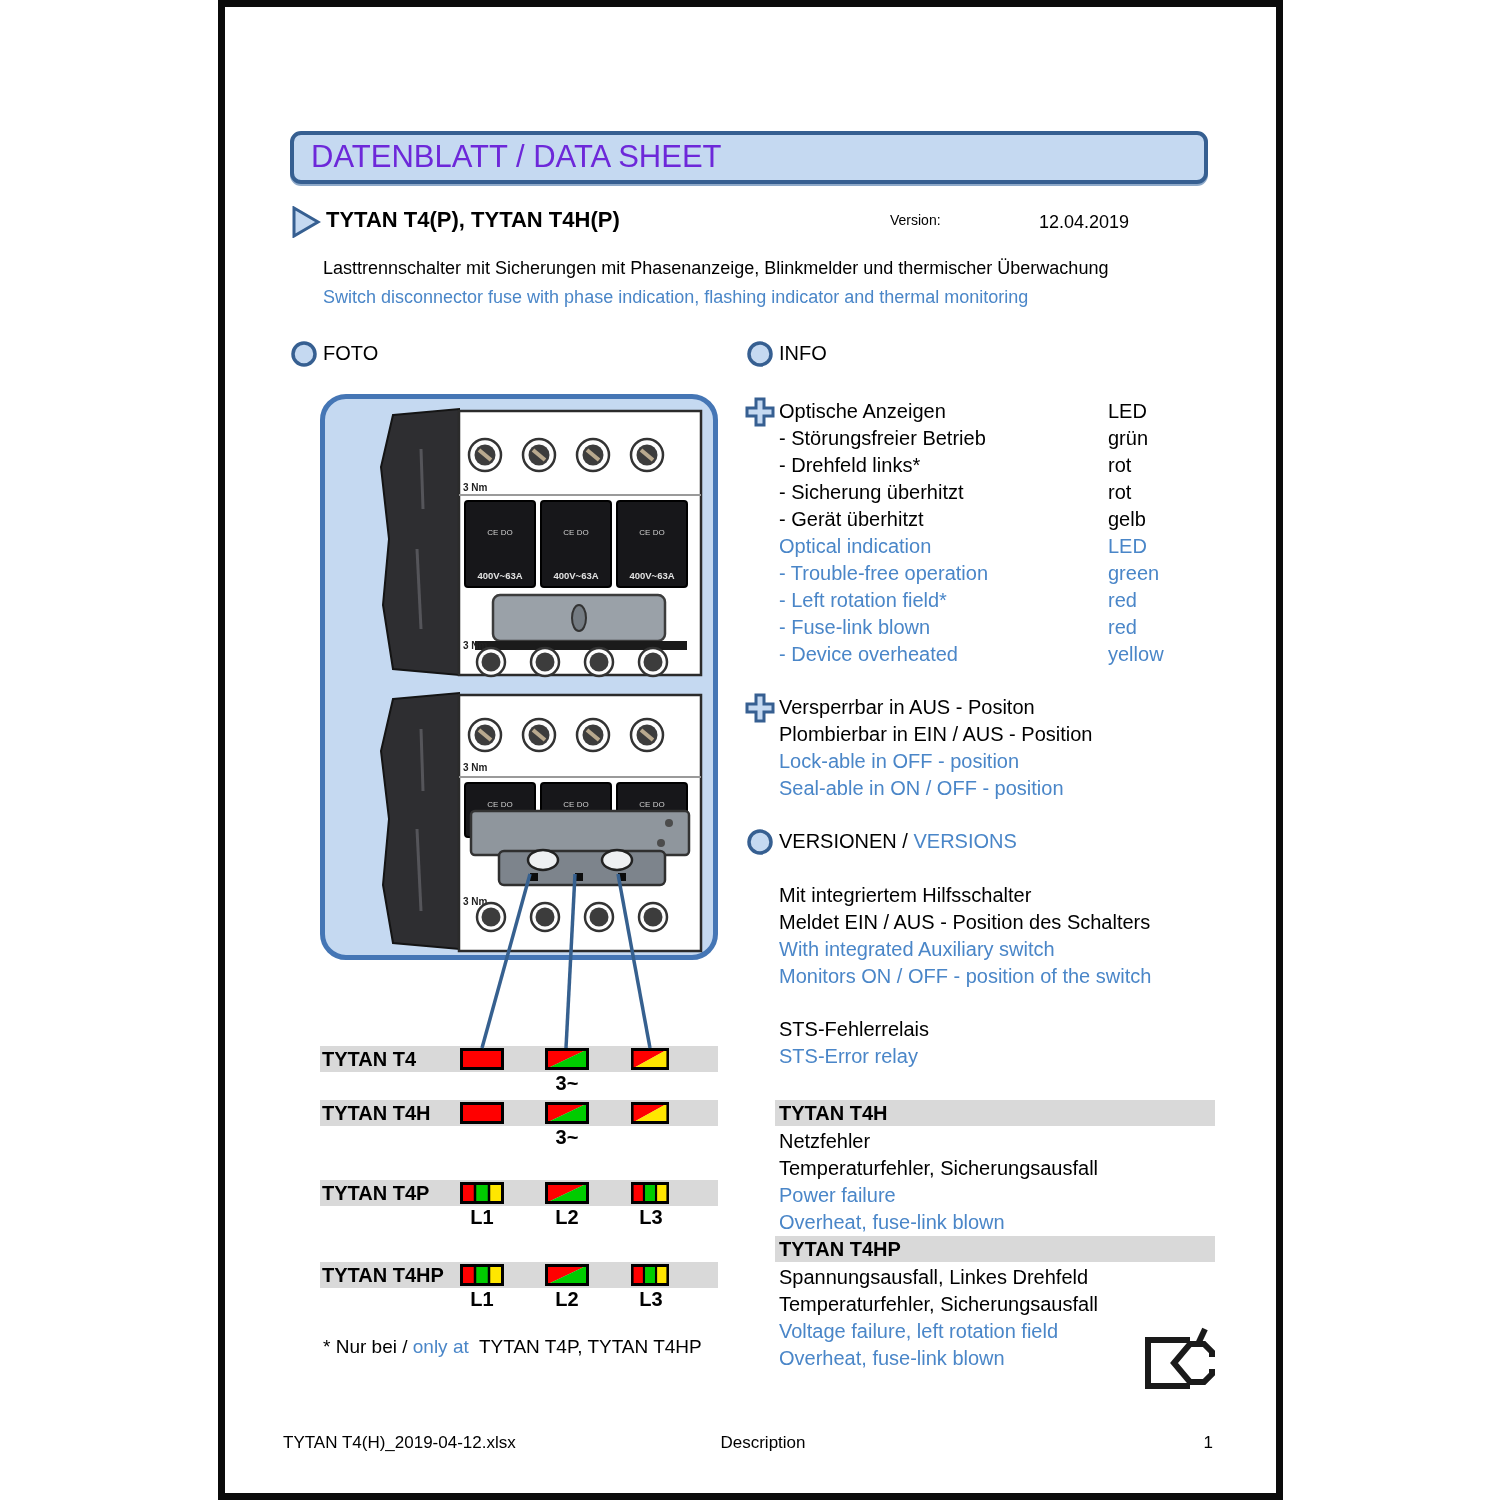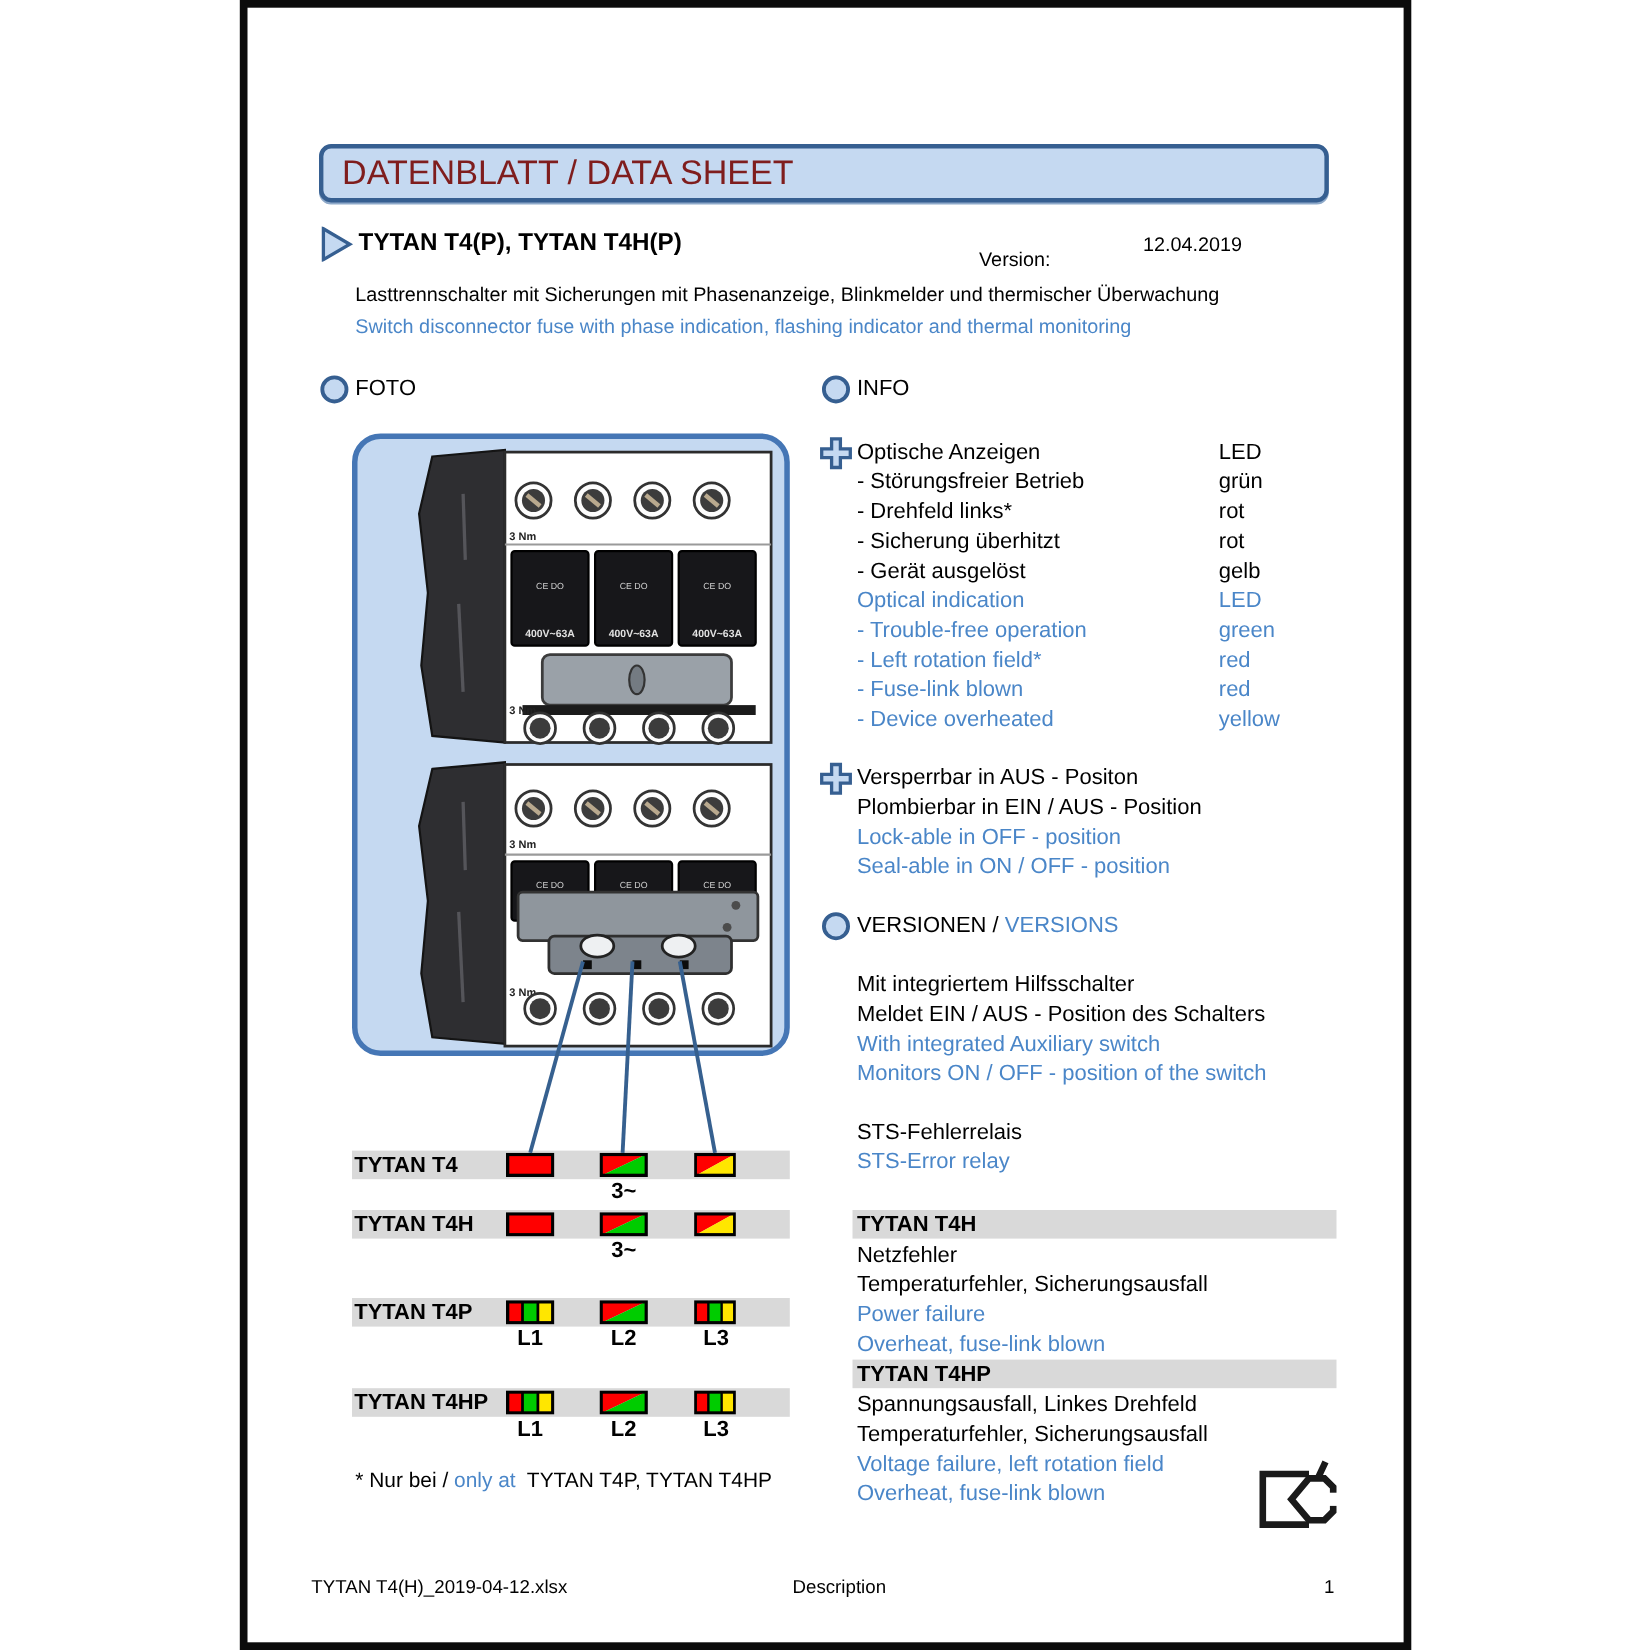--- a/index.html
+++ b/index.html
@@ -8,24 +8,24 @@
     font-family:"Liberation Sans","DejaVu Sans",sans-serif;color:#000;
     overflow:hidden;
   }
   .abs{position:absolute;}
   
   .sheet{left:218px;top:0;width:1065px;height:1500px;border:7px solid #0b0b0b;
     box-sizing:border-box;background:#fff;}
   
   .titlebar{left:290px;top:131px;width:918px;height:53px;background:#c5d9f1;
     border:4px solid #365f91;border-radius:11px;box-sizing:border-box;
-    font-size:31px;line-height:44px;padding-left:17px;color:#7f1d1d;
+    font-size:31px;line-height:44px;padding-left:17px;color:#6d28d9;
     box-shadow:0 2px 0 #8ea9c9;}
   .product-title{left:326px;top:207px;font-size:22px;font-weight:bold;}
-  .version-label{left:890px;top:226px;font-size:18px;}
+  .version-label{left:890px;top:212px;font-size:14px;}
   .version-date{left:1007px;top:212px;font-size:18px;margin-left:32px;}
   .desc{font-size:18px;white-space:nowrap;}
   .desc-de{left:323px;top:258px;}
   .desc-en{left:323px;top:287px;color:#4a86c8;}
   .sec-label{font-size:20px;}
   .en{color:#4a86c8;}
   .de{color:#000;}
   
   .photo-box{left:320px;top:394px;width:398px;height:566px;background:#c5d9f1;
     border:5px solid #4576b5;border-radius:26px;box-sizing:border-box;}
@@ -289,21 +289,21 @@
 <div class="abs footnote"><span class="de">* Nur bei / </span><span class="en">only at</span><span class="de" style="white-space:pre;margin-top:47px;">  TYTAN T4P, TYTAN T4HP</span></div>
 
 <svg class="abs iconbox" style="left:744px;top:396px;" viewBox="0 0 32 32">
   <path d="M12 3 h8 v9 h9 v8 h-9 v9 h-8 v-9 h-9 v-8 h9 z" fill="#c5d9f1" stroke="#365f91" stroke-width="3"></path>
 </svg>
 <div class="abs rcol" style="top:398px;">
   <div class="rline de"><span>Optische Anzeigen</span><span class="val">LED</span></div>
   <div class="rline de"><span>- Störungsfreier Betrieb</span><span class="val">grün</span></div>
   <div class="rline de"><span>- Drehfeld links*</span><span class="val">rot</span></div>
   <div class="rline de"><span>- Sicherung überhitzt</span><span class="val">rot</span></div>
-  <div class="rline de"><span>- Gerät ausgelöst</span><span class="val">gelb</span></div>
+  <div class="rline de"><span>- Gerät überhitzt</span><span class="val">gelb</span></div>
   <div class="rline en"><span>Optical indication</span><span class="val">LED</span></div>
   <div class="rline en"><span>- Trouble-free operation</span><span class="val">green</span></div>
   <div class="rline en"><span>- Left rotation field*</span><span class="val">red</span></div>
   <div class="rline en"><span>- Fuse-link blown</span><span class="val">red</span></div>
   <div class="rline en"><span>- Device overheated</span><span class="val">yellow</span></div>
 </div>
 
 <svg class="abs iconbox" style="left:744px;top:692px;" viewBox="0 0 32 32">
   <path d="M12 3 h8 v9 h9 v8 h-9 v9 h-8 v-9 h-9 v-8 h9 z" fill="#c5d9f1" stroke="#365f91" stroke-width="3"></path>
 </svg>

